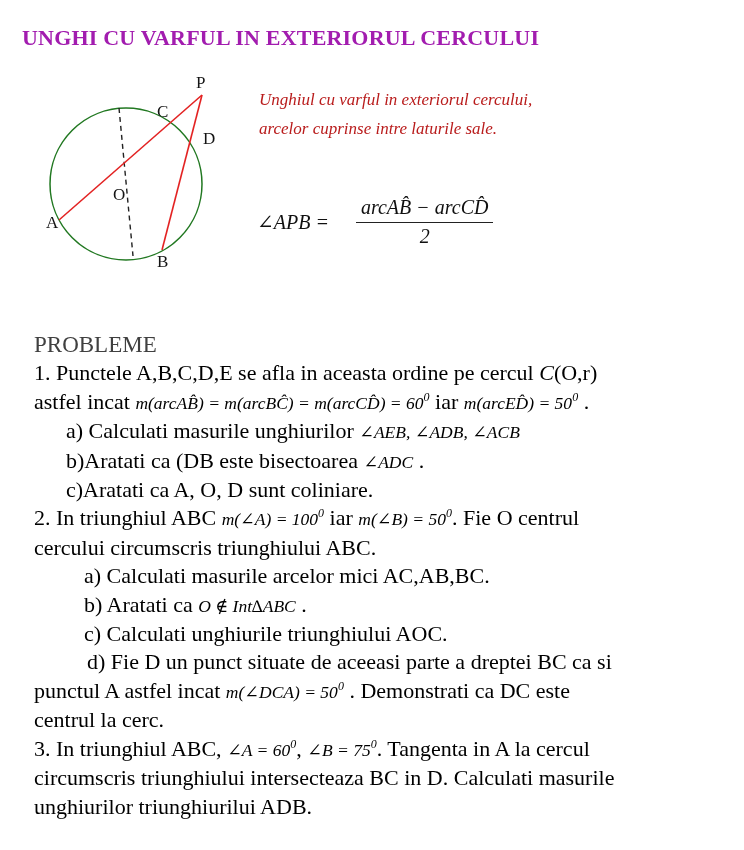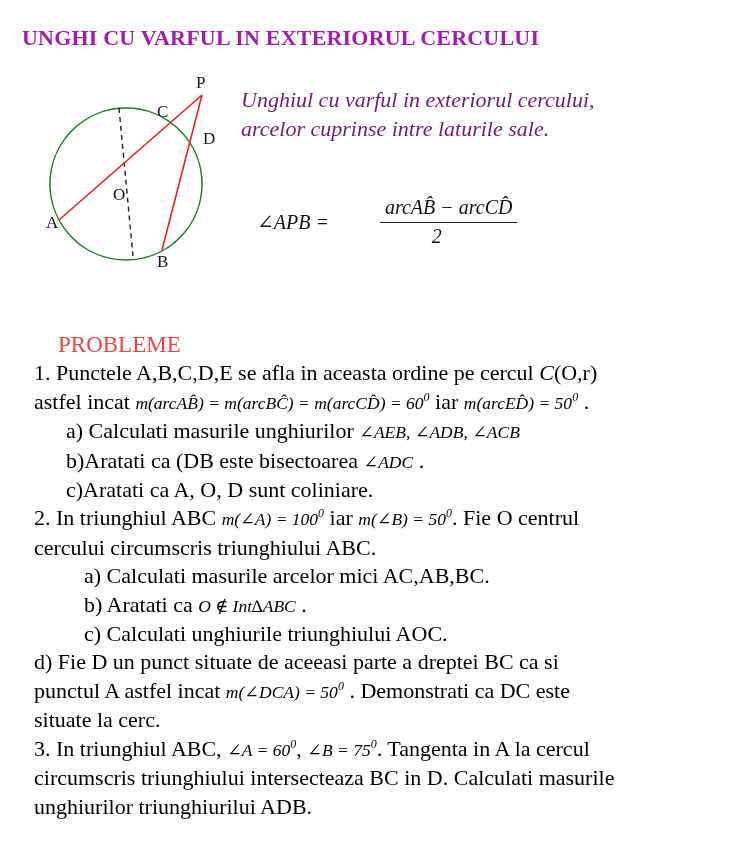--- a/index.html
+++ b/index.html
@@ -9,40 +9,40 @@
     overflow:hidden;
   }
   .title {
     position:absolute; left:22px; top:27px;
     font-size:22px; font-weight:bold; color:#a21caf; line-height:1;
     letter-spacing:0.2px;
   }
   .diagram { position:absolute; left:20px; top:70px; width:235px; height:215px; }
   .diagram text { font-family:"Liberation Serif","DejaVu Serif",serif; font-size:17px; fill:#141414; }
   .theory {
-    position:absolute; left:241px; top:85px; width:470px;
-    font-style:italic; font-size:22px; line-height:29px; color:#701a75;
+    position:absolute; left:259px; top:85px; width:470px;
+    font-style:italic; font-size:17px; line-height:29px; color:#b91c1c;
   }
   .formula {
     position:absolute; left:257px; top:196px;
     display:flex; align-items:center; gap:27px;
     font-style:italic; font-size:20px; color:#101010;
   }
   .frac { display:inline-flex; flex-direction:column; align-items:center; }
-  .frac .num { border-bottom:1.6px solid #222; padding:0 5px 3px 5px;margin-left:24px; }
+  .frac .num { border-bottom:1.6px solid #222; padding:0 5px 3px 5px; }
   .frac .den { padding-top:2px; text-align:center; }
   .problems {
     position:absolute; left:34px; top:331px; width:700px;
     font-size:22px; line-height:28.4px;
   }
-  .prob-heading { color:#ef4444; font-size:23px;margin-left:24px; }
+  .prob-heading { color:#404040; font-size:23px; }
   .line { }
   .ind1 { margin-left:32px; }
   .ind2 { margin-left:50px; }
-  .ind3 { }
+  .ind3 { margin-left:53px; }
   .m {
     font-style:italic; font-size:17.5px;
     font-family:"Liberation Serif","DejaVu Serif","DejaVu Sans",serif;
   }
   .it { font-style:italic; }
   .sup { font-style:italic; font-size:12px; vertical-align:super; line-height:0; }
 </style>
 </head>
 <body>
 
@@ -94,20 +94,20 @@
   <div class="line ind2"><span class="t">a) Calculati masurile arcelor mici AC,AB,BC.</span></div>
 
   <div class="line ind2"><span class="t">b) Aratati ca </span><span class="m">O ∉ Int∆ABC</span><span class="t"> .</span></div>
 
   <div class="line ind2"><span class="t">c) Calculati unghiurile triunghiului AOC.</span></div>
 
   <div class="line ind3"><span class="t">d) Fie D un punct situate de aceeasi parte a dreptei BC  ca si</span></div>
 
   <div class="line"><span class="t">punctul A astfel incat </span><span class="m">m(∠DCA) = 50</span><span class="sup">0</span><span class="t"> . Demonstrati ca DC este</span></div>
 
-  <div class="line"><span class="t">situate la cerc.</span></div>
+  <div class="line"><span class="t">centrul la cerc.</span></div>
 
   <div class="line"><span class="t">3. In triunghiul ABC, </span><span class="m">∠A = 60</span><span class="sup">0</span><span class="t">, </span><span class="m">∠B = 75</span><span class="sup">0</span><span class="t">. Tangenta in A la cercul</span></div>
 
   <div class="line"><span class="t">circumscris triunghiului intersecteaza BC in D. Calculati masurile</span></div>
 
   <div class="line"><span class="t">unghiurilor triunghiurilui ADB.</span></div>
 </div>
 
 </body></html>

